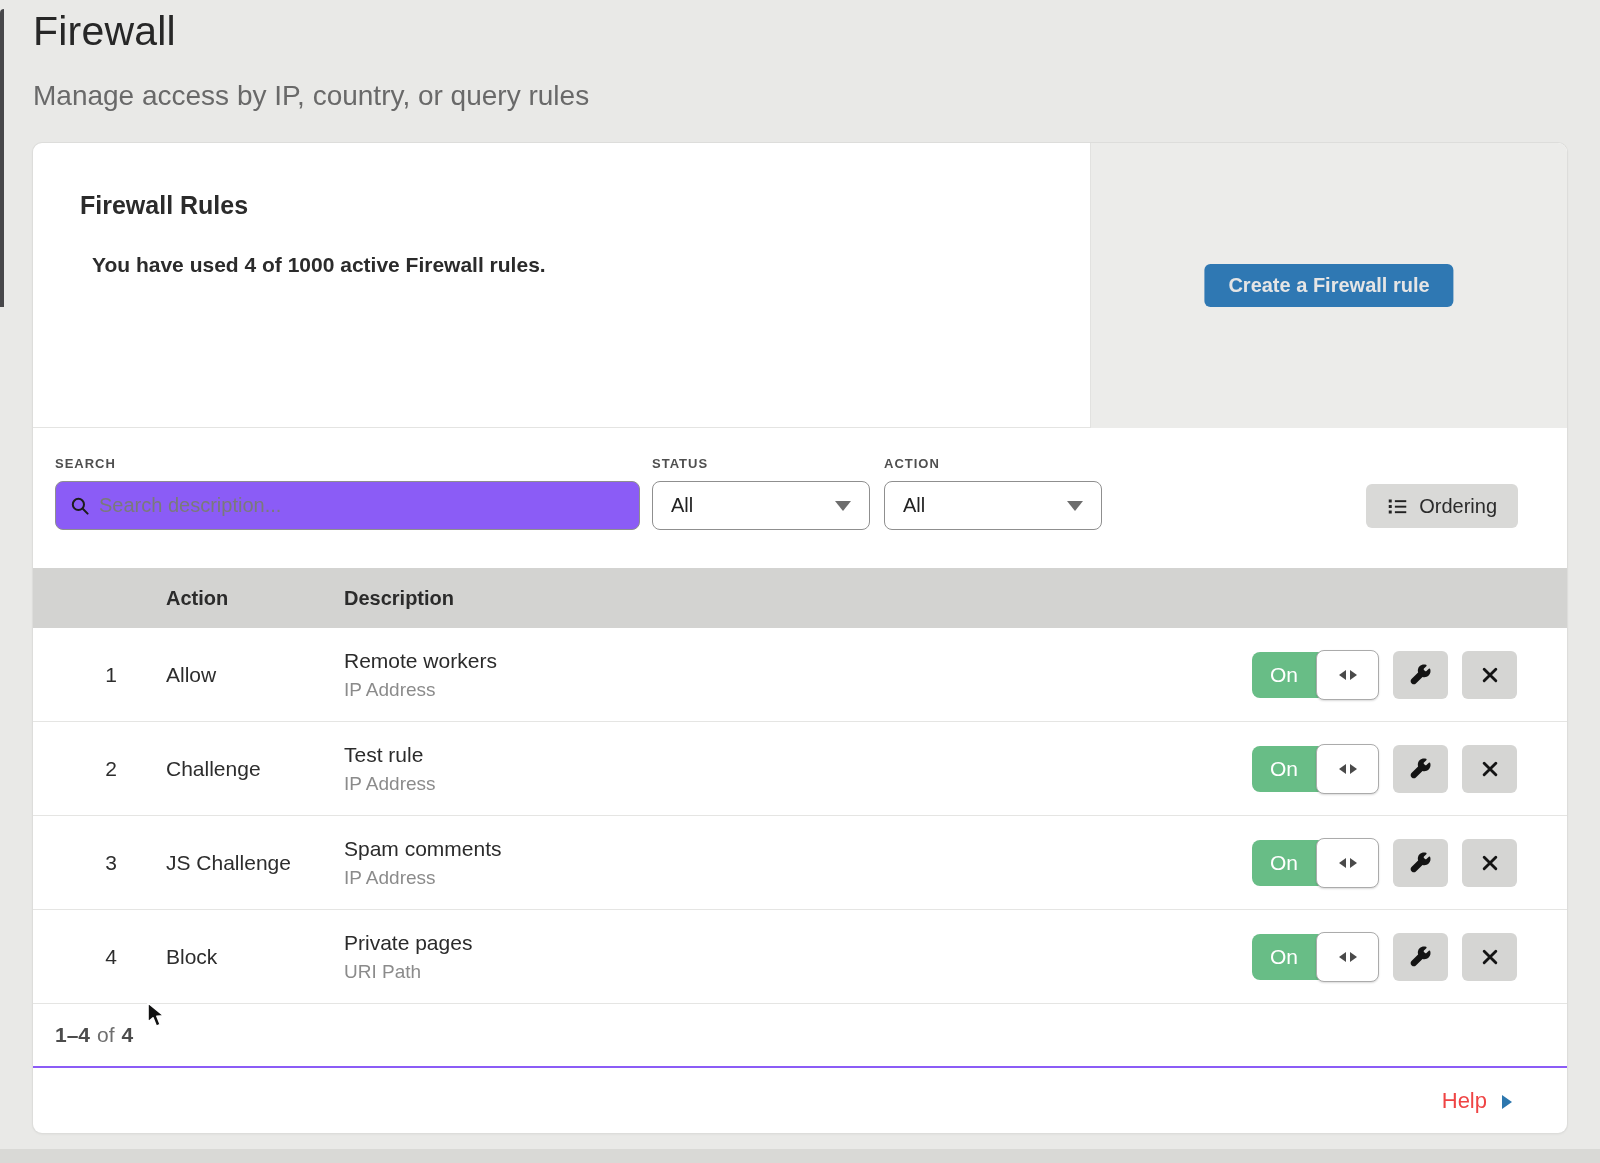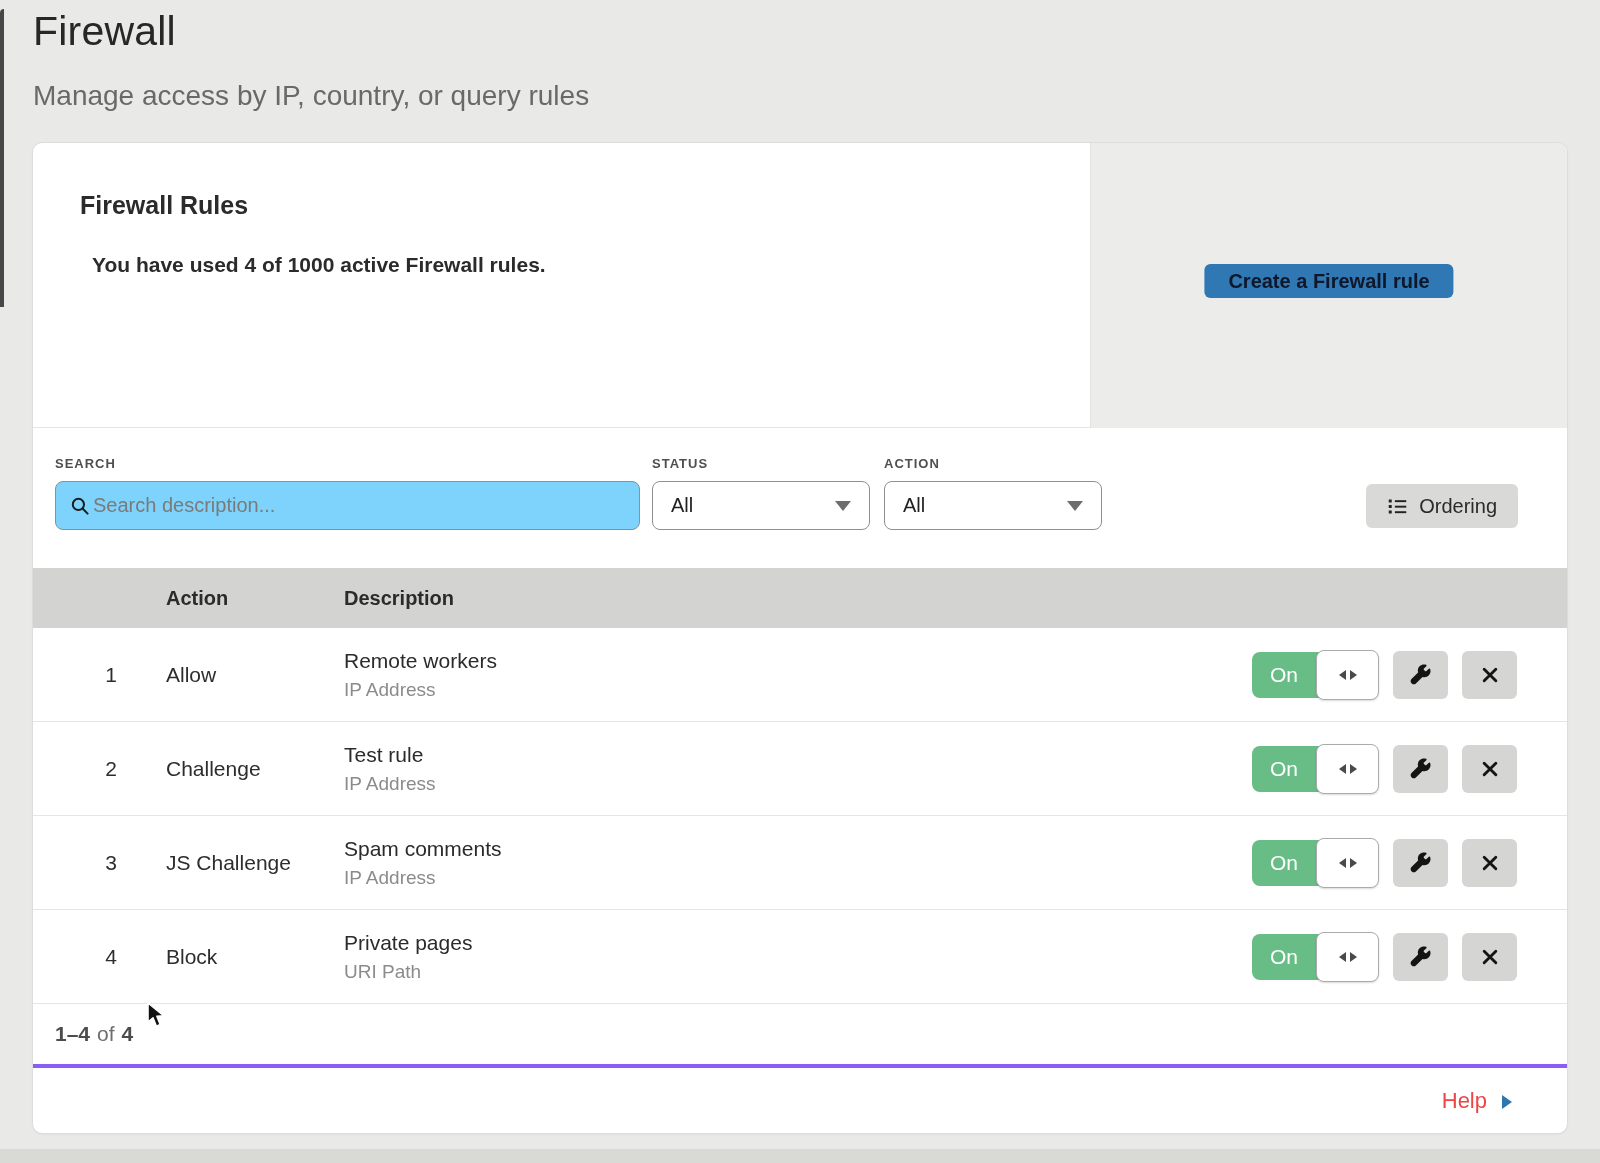--- a/index.html
+++ b/index.html
@@ -23,30 +23,30 @@
     box-shadow:0 0 0 1px #dddddb, 0 1px 3px rgba(0,0,0,.07); }
 
   
   .sec-intro { position:absolute; left:0; top:0; width:100%; height:285px; border-bottom:1px solid #e4e4e2; }
   .intro-gray { position:absolute; right:0; top:0; width:477px; height:285px; background:#ececea; border-left:1px solid #e2e2e0; }
   .intro-left { position:absolute; left:47px; top:48px; width:960px; }
   .intro-heading { font-size:25px; font-weight:700; color:#2b2b2b; }
   .intro-desc { margin-top:24px; font-size:21px; line-height:37px; color:#404040; width:945px; }
   .intro-usage { margin-top:33px; font-size:21px; font-weight:700; color:#2b2b2b;margin-left:12px; }
   .create-btn { position:absolute; top:121px; left:50%; transform:translateX(-50%);
-    height:34px; padding:0 24px; background:#2f78b3; color:#0f172a; border:none; border-radius:6px;
+    height:43px; padding:0 24px; background:#2f78b3; color:#e5e5e5; border:none; border-radius:6px;
     font-family:inherit; font-size:20px; font-weight:600; white-space:nowrap; cursor:pointer; }
 
   
   .filter-label { position:absolute; font-size:13px; font-weight:700; letter-spacing:1px; color:#4f4f4f; }
   .lbl-search { left:22px; top:313px; }
   .lbl-status { left:619px; top:313px; }
   .lbl-action { left:851px; top:313px; }
   .search-box { position:absolute; left:22px; top:338px; width:585px; height:49px;
-    border:1px solid #8f8f8f; border-radius:8px; background:#7dd3fc; display:flex; align-items:center; padding:0 14px; gap:3px; }
+    border:1px solid #8f8f8f; border-radius:8px; background:#8b5cf6; display:flex; align-items:center; padding:0 14px; gap:9px; }
   .search-box input { border:none; outline:none; flex:1; font-family:inherit; font-size:20px; color:#2d2d2d; background:transparent; }
   .search-box input::placeholder { color:#7a7a7a; }
   .select { position:absolute; top:338px; width:218px; height:49px; border:1px solid #8f8f8f; border-radius:8px;
     background:#fff; display:flex; align-items:center; justify-content:space-between; padding:0 18px; font-size:20px; color:#222; cursor:pointer; }
   .sel-status { left:619px; }
   .sel-action { left:851px; }
   .caret { width:0; height:0; border-left:8px solid transparent; border-right:8px solid transparent; border-top:10px solid #6d6d6d; }
   .ordering-btn { position:absolute; right:49px; top:341px; height:44px; padding:0 21px;
     background:#d9d9d7; border:none; border-radius:6px; display:flex; align-items:center; gap:11px;
     font-family:inherit; font-size:20px; color:#2b2b2b; cursor:pointer; }
@@ -73,21 +73,21 @@
     box-shadow:0 1px 2px rgba(0,0,0,.15); }
   .tri-l { width:0; height:0; border-top:5px solid transparent; border-bottom:5px solid transparent; border-right:7px solid #4a4a4a; }
   .tri-r { width:0; height:0; border-top:5px solid transparent; border-bottom:5px solid transparent; border-left:7px solid #4a4a4a; }
 
   .icon-btn { position:absolute; top:50%; transform:translateY(-50%); width:55px; height:48px;
     background:#d5d5d3; border:none; border-radius:6px; display:flex; align-items:center; justify-content:center; cursor:pointer; }
   .btn-wrench { left:1360px; }
   .btn-x { left:1429px; }
 
   
-  .pagination { position:absolute; left:0; top:861px; width:100%; height:64px; border-bottom:4px solid #8b5cf6;
+  .pagination { position:absolute; left:0; top:861px; width:100%; height:64px; border-bottom:2px solid #8b5cf6;
     display:flex; align-items:center; padding-left:22px; font-size:21px; }
   .pg-bold { font-weight:700; color:#4c4c4c; }
   .pg-of { color:#6e6e6e; margin:0 7px; }
   .help-row { position:absolute; left:0; top:925px; width:100%; height:65px; display:flex; align-items:center; justify-content:flex-end; padding-right:55px; }
   .help-link { display:flex; align-items:center; gap:15px; font-size:22px; color:#ef4444; cursor:pointer; text-decoration:none; }
   .help-tri { width:0; height:0; border-top:7px solid transparent; border-bottom:7px solid transparent; border-left:10px solid #2d77ae; margin-top:2px; }
 
   .bottom-strip { position:absolute; left:0; top:1149px; width:100%; height:14px; background:#d9d9d6; }
 
   .cursor { position:absolute; left:146px; top:1002px; width:22px; height:27px; z-index:50; pointer-events:none; }

